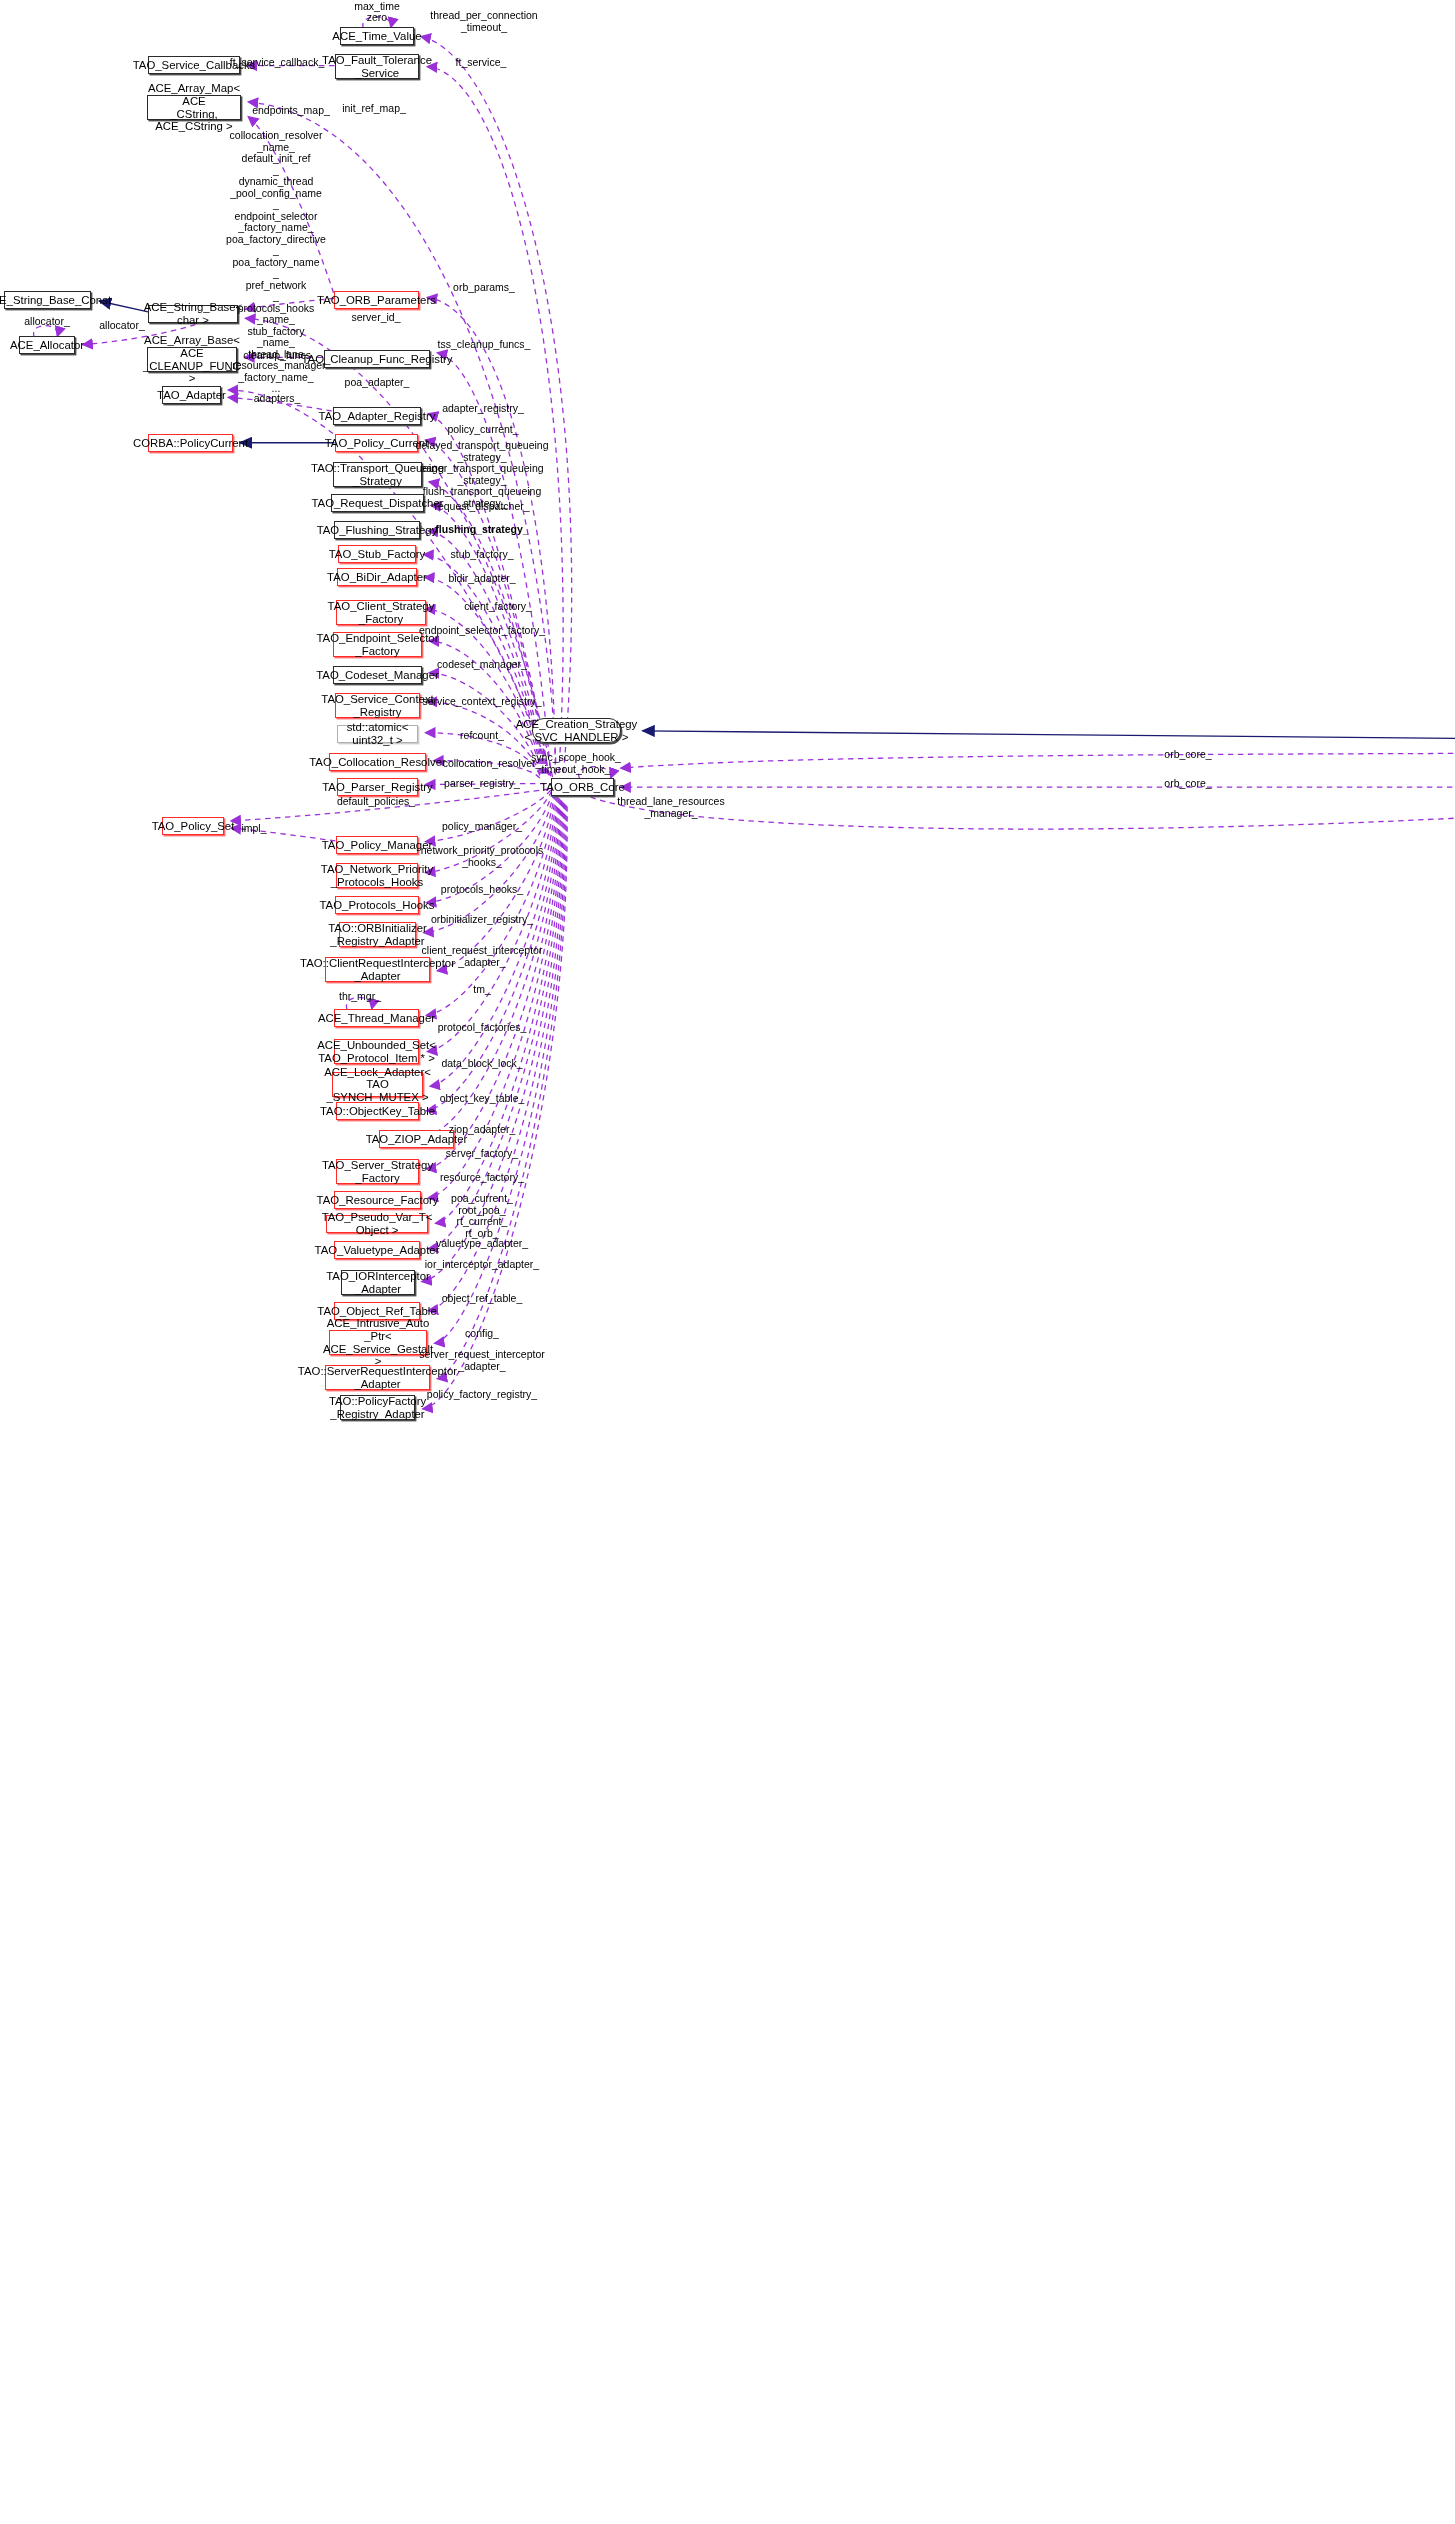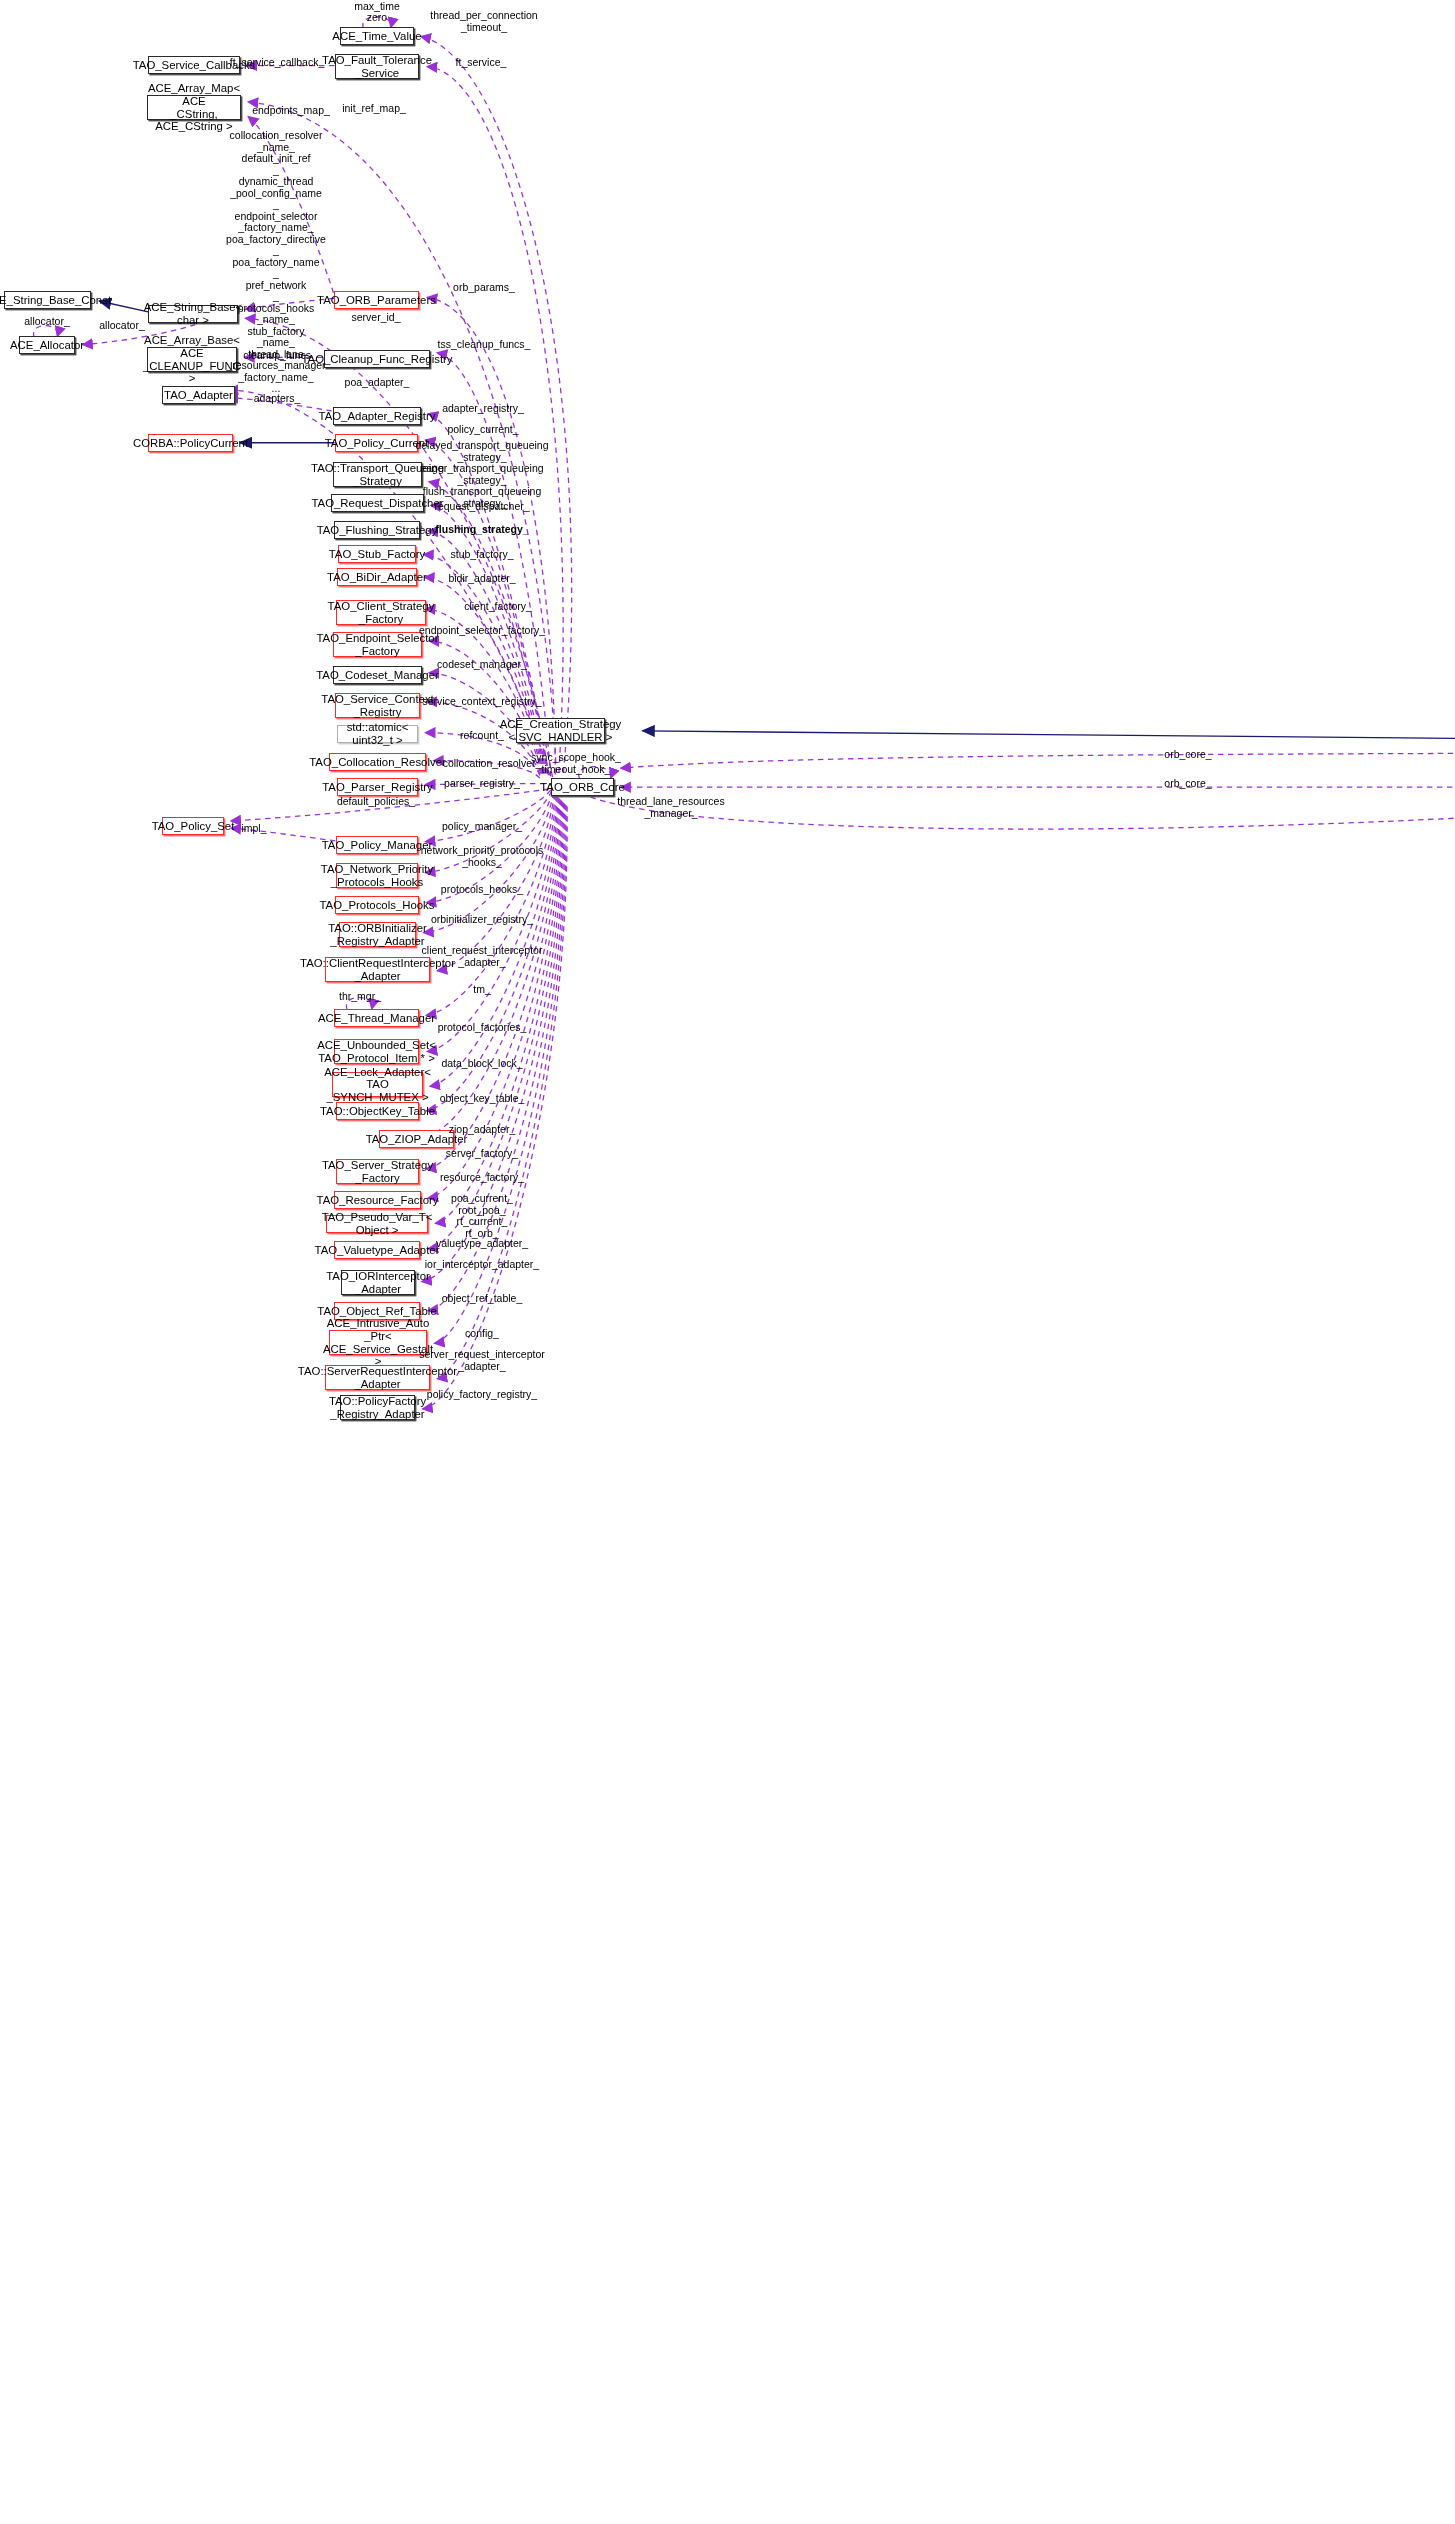--- a/index.html
+++ b/index.html
@@ -204,41 +204,41 @@
 _Service</div>
       <div class="node k-black" style="left: 147px; top: 95px; width: 94px; height: 25.4px;">ACE_Array_Map&lt; ACE
 _CString, ACE_CString &gt;</div>
       <div class="node k-black" style="left: 3.6px; top: 291px; width: 87px; height: 18px;">ACE_String_Base_Const</div>
       <div class="node k-black" style="left: 148px; top: 305px; width: 90px; height: 18px;">ACE_String_Base&lt; char &gt;</div>
       <div class="node k-black" style="left: 19px; top: 336px; width: 56px; height: 18px;">ACE_Allocator</div>
       <div class="node k-red" style="left: 334px; top: 291px; width: 85px; height: 18px;">TAO_ORB_Parameters</div>
       <div class="node k-black" style="left: 147px; top: 347px; width: 90px; height: 25.4px;">ACE_Array_Base&lt; ACE
 _CLEANUP_FUNC &gt;</div>
       <div class="node k-black" style="left: 324px; top: 350px; width: 106px; height: 18px;">TAO_Cleanup_Func_Registry</div>
-      <div class="node k-black" style="left: 162px; top: 386px; width: 73px; height: 18px;">TAO_Adapter</div>
+      <div class="node k-black" style="left: 162px; top: 386px; width: 59px; height: 18px;">TAO_Adapter</div>
       <div class="node k-black" style="left: 333px; top: 407px; width: 88px; height: 18px;">TAO_Adapter_Registry</div>
       <div class="node k-red" style="left: 148px; top: 434px; width: 85px; height: 18px;">CORBA::PolicyCurrent</div>
       <div class="node k-red" style="left: 335px; top: 434px; width: 83px; height: 18px;">TAO_Policy_Current</div>
       <div class="node k-black" style="left: 333px; top: 462px; width: 89px; height: 25.4px;">TAO::Transport_Queueing
 _Strategy</div>
       <div class="node k-black" style="left: 331px; top: 494px; width: 93px; height: 18px;">TAO_Request_Dispatcher</div>
       <div class="node k-black" style="left: 334px; top: 521px; width: 86px; height: 18px;">TAO_Flushing_Strategy</div>
       <div class="node k-red" style="left: 338px; top: 545px; width: 78px; height: 18px;">TAO_Stub_Factory</div>
       <div class="node k-red" style="left: 337px; top: 568px; width: 80px; height: 18px;">TAO_BiDir_Adapter</div>
       <div class="node k-red" style="left: 336px; top: 600px; width: 90px; height: 25.4px;">TAO_Client_Strategy
 _Factory</div>
       <div class="node k-red" style="left: 333px; top: 632px; width: 89px; height: 25.4px;">TAO_Endpoint_Selector
 _Factory</div>
       <div class="node k-black" style="left: 333px; top: 666px; width: 89px; height: 18px;">TAO_Codeset_Manager</div>
       <div class="node k-red" style="left: 335px; top: 693px; width: 85px; height: 25.4px;">TAO_Service_Context
 _Registry</div>
       <div class="node k-grey" style="left: 337px; top: 725px; width: 81px; height: 18px;">std::atomic&lt; uint32_t &gt;</div>
       <div class="node k-red" style="left: 329px; top: 753px; width: 97px; height: 18px;">TAO_Collocation_Resolver</div>
       <div class="node k-red" style="left: 337px; top: 778px; width: 81px; height: 18px;">TAO_Parser_Registry</div>
-      <div class="node k-black" style="left: 516px; top: 718px; width: 89px; height: 25.4px;">ACE_Creation_Strategy
+      <div class="node k-black" style="left: 532px; top: 718px; width: 89px; height: 25.4px; border-radius: 12px;">ACE_Creation_Strategy
 &lt; SVC_HANDLER &gt;</div>
       <div class="node k-black" style="left: 551px; top: 778px; width: 63px; height: 18px;">TAO_ORB_Core</div>
       <div class="node k-red" style="left: 162px; top: 817px; width: 62px; height: 18px;">TAO_Policy_Set</div>
       <div class="node k-red" style="left: 336px; top: 836px; width: 82px; height: 18px;">TAO_Policy_Manager</div>
       <div class="node k-red" style="left: 336px; top: 863px; width: 82px; height: 25.4px;">TAO_Network_Priority
 _Protocols_Hooks</div>
       <div class="node k-red" style="left: 335px; top: 896px; width: 84px; height: 18px;">TAO_Protocols_Hooks</div>
       <div class="node k-red" style="left: 339px; top: 922px; width: 77px; height: 25.4px;">TAO::ORBInitializer
 _Registry_Adapter</div>
       <div class="node k-red" style="left: 325px; top: 957px; width: 105px; height: 25.4px;">TAO::ClientRequestInterceptor

